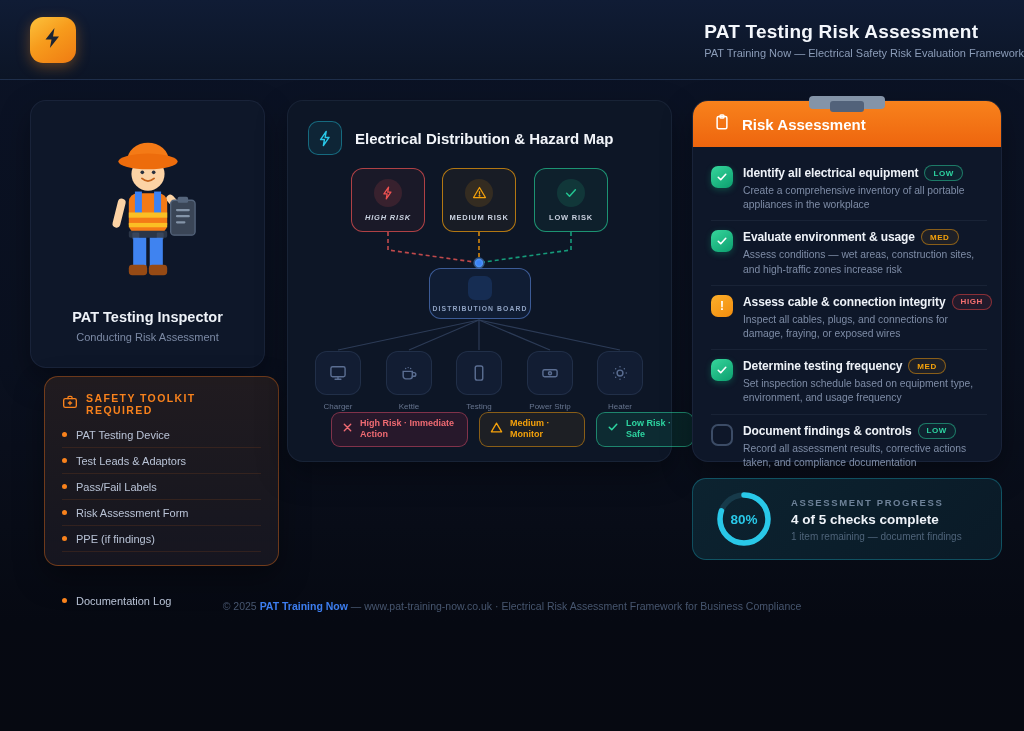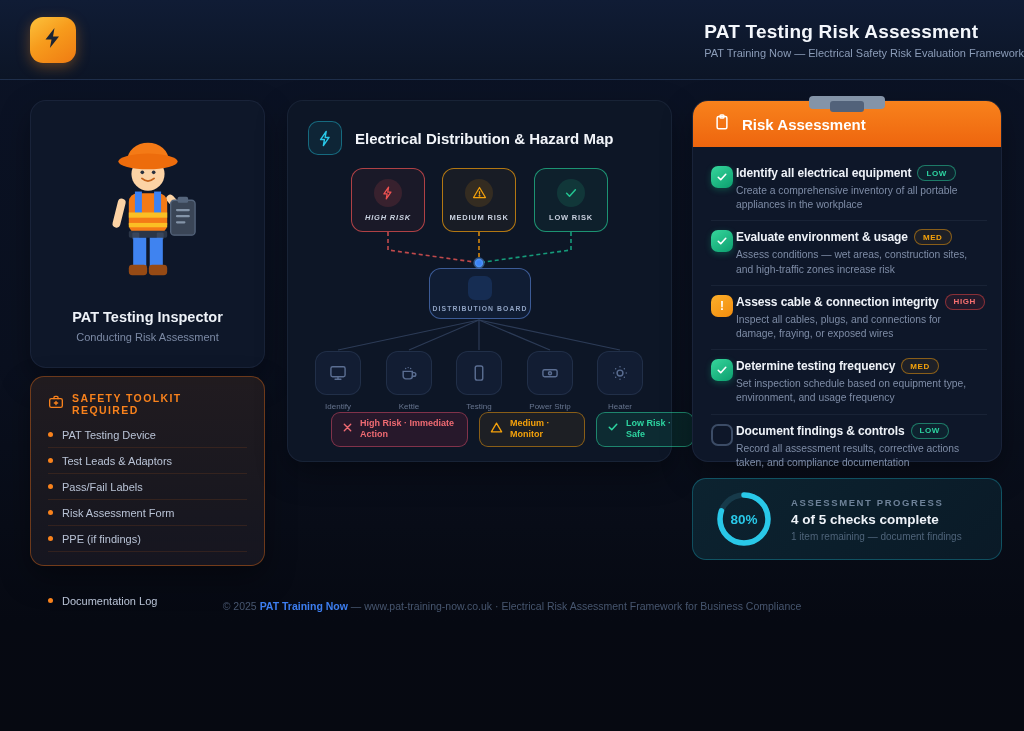--- a/index.html
+++ b/index.html
@@ -34,21 +34,21 @@
   }
 
   
   .inspector-card { left:30px; top:100px; width:235px; height:268px;
     display:flex; flex-direction:column; align-items:center; background:#0e1729; }
   .inspector-card svg.worker { margin-top:26px; }
   .inspector-name { margin-top:32px; font-size:14.5px; font-weight:bold; color:#eef2f8; }
   .inspector-role { margin-top:6px; font-size:11px; color:#7c8aa5; }
 
   
-  .toolkit-card { left:30px; top:376px; width:235px; height:190px;
+  .toolkit-card { left:44px; top:376px; width:235px; height:190px;
     background:linear-gradient(180deg,rgba(249,115,22,0.08),rgba(249,115,22,0.03)),#0e1320;
     border:1px solid rgba(249,115,22,0.38); border-radius:14px; padding:15px 17px 10px; }
   .toolkit-head { display:flex; align-items:center; gap:8px; margin-bottom:6px; }
   .toolkit-title { font-size:10.5px; font-weight:bold; color:#f9821c; letter-spacing:1.4px; }
   .toolkit-item { display:flex; align-items:center; gap:9px; padding:6.5px 0;
     border-bottom:1px solid rgba(249,115,22,0.12); font-size:11px; color:#b9c3d6; }
   .toolkit-item:last-child { border-bottom:none;margin-top:36px; }
   .toolkit-bullet { width:5px; height:5px; border-radius:50%; background:#f9821c; flex:none; }
 
   
@@ -95,21 +95,21 @@
   .assessment-card { left:692px; top:100px; width:310px; height:362px; background:#0e1729; overflow:visible; }
   .assessment-header { height:46px; border-radius:15px 15px 0 0;
     background:linear-gradient(180deg,#f8821c,#ee650e);
     display:flex; align-items:center; gap:11px; padding:0 20px; position:relative; }
   .assessment-title { font-size:15px; font-weight:bold; color:#ffffff; }
   .clip { position:absolute; top:-5px; left:50%; transform:translateX(-50%);
     width:76px; height:13px; border-radius:4px; background:#8494a8; }
   .clip::after { content:""; position:absolute; left:50%; transform:translateX(-50%); top:5px;
     width:34px; height:11px; border-radius:3px; background:#52627a; }
   .check-list { padding:10px 14px 8px 18px; }
-  .check-item { display:flex; gap:3px; padding:8px 0;
+  .check-item { display:flex; gap:10px; padding:8px 0;
     border-bottom:1px solid rgba(148,163,184,0.09); }
   .check-item:last-child { border-bottom:none; }
   .checkbox { width:22px; height:22px; border-radius:7px; flex:none; margin-top:1px;
     display:flex; align-items:center; justify-content:center; }
   .checkbox.checked { background:linear-gradient(145deg,#36d69c,#0c9e6e); box-shadow:0 2px 6px rgba(16,185,129,0.3); }
   .checkbox.warning { background:linear-gradient(145deg,#fcaf2b,#f28c0d); color:#fff; font-size:12px; font-weight:bold; }
   .checkbox.unchecked { border:2px solid #3c4c66; background:transparent; }
   .check-title-row { display:flex; align-items:center; gap:6px; white-space:nowrap; }
   .check-title { font-size:12px; font-weight:bold; color:#eef2f8; letter-spacing:-0.1px; }
   .badge { font-size:8px; font-weight:bold; letter-spacing:0.6px; padding:2.5px 8px; border-radius:9px; flex:none; }
@@ -289,21 +289,21 @@
     <div class="board-label">DISTRIBUTION BOARD</div>
   </div>
 
   <div class="appliance" style="left:27px">
     <div class="app-box">
       <svg width="20" height="20" viewBox="0 0 24 24" fill="none" stroke="#5b6e92" stroke-width="1.7" stroke-linecap="round">
           <rect x="3.5" y="4.5" width="17" height="12" rx="2"></rect>
           <path d="M12 16.5v3M8.5 19.5h7"></path>
         </svg>
     </div>
-    <div class="app-label">Identify</div>
+    <div class="app-label">Charger</div>
   </div>
   <div class="appliance" style="left:98px">
     <div class="app-box">
       <svg width="20" height="20" viewBox="0 0 24 24" fill="none" stroke="#5b6e92" stroke-width="1.7" stroke-linecap="round">
           <path d="M5 10 h11 v6 a3 3 0 0 1 -3 3 H8 a3 3 0 0 1 -3 -3 z"></path>
           <path d="M16 11.5 h2 a2.2 2.2 0 0 1 0 4.4 h-2"></path>
           <path d="M8 6.5v.01M11 5.5v.01M14 6.5v.01"></path>
         </svg>
     </div>
     <div class="app-label">Kettle</div>

